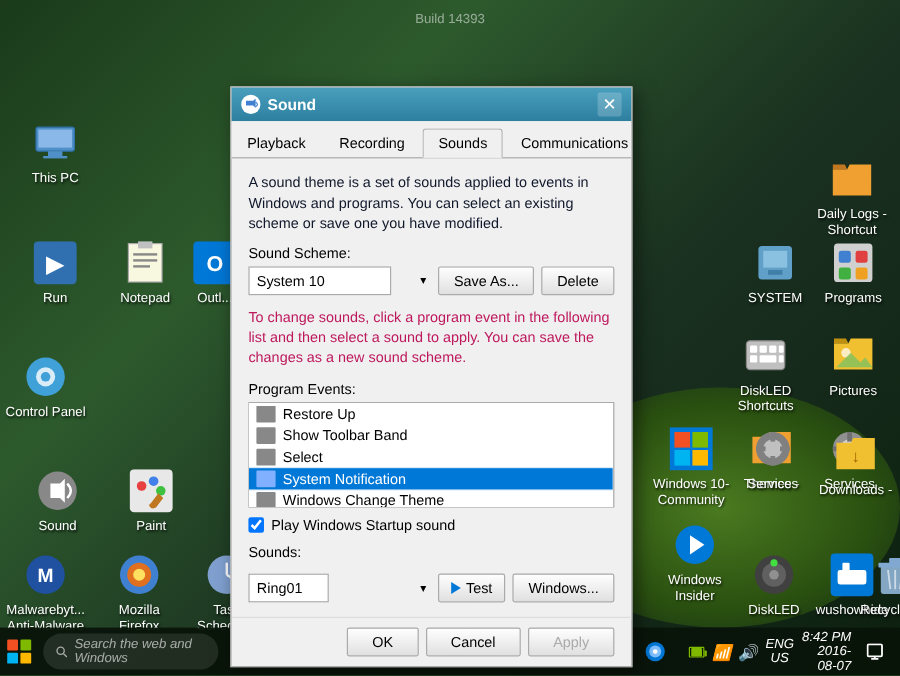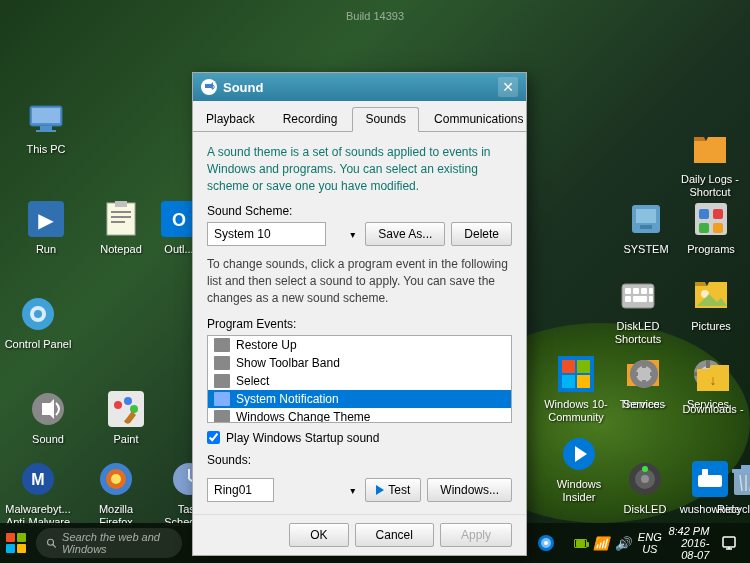--- a/index.html
+++ b/index.html
@@ -219,21 +219,21 @@
     }
 
     
     .dialog-body {
       padding: 12px 14px;
     }
     .dialog-desc {
       font-size: 12px;
       line-height: 1.4;
       margin-bottom: 10px;
-      color: #0f766e;
+      color: #0f172a;
     }
     .field-label {
       font-size: 12px;
       margin-bottom: 4px;
       color: #000;
     }
     .scheme-row {
       display: flex;
       gap: 6px;
       margin-bottom: 10px;
@@ -269,21 +269,21 @@
       background: linear-gradient(to bottom, #fefefe, #e0e0e0);
       cursor: pointer;
       font-size: 12px;
       border-radius: 2px;
     }
 
     .change-desc {
       font-size: 12px;
       line-height: 1.4;
       margin-bottom: 10px;
-      color: #404040;
+      color: #be185d;
     }
     .program-events-label {
       font-size: 12px;
       margin-bottom: 4px;
     }
     .listbox {
       border: 1px solid #aaa;
       background: white;
       height: 88px;
       overflow-y: auto;

